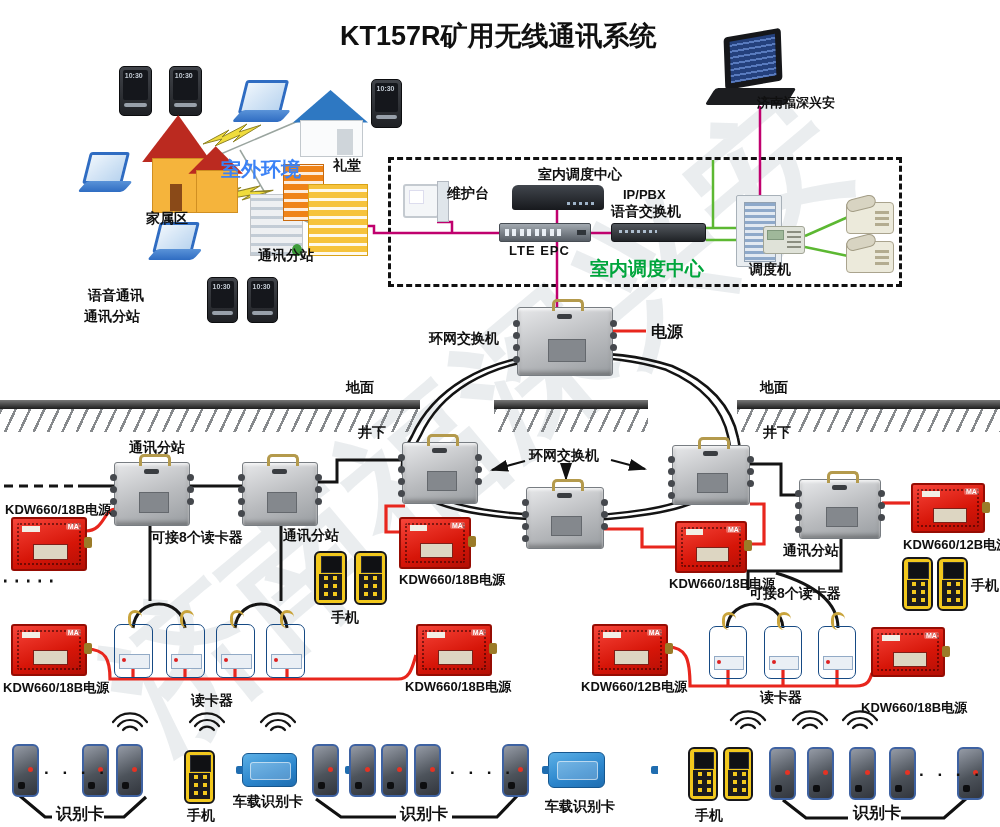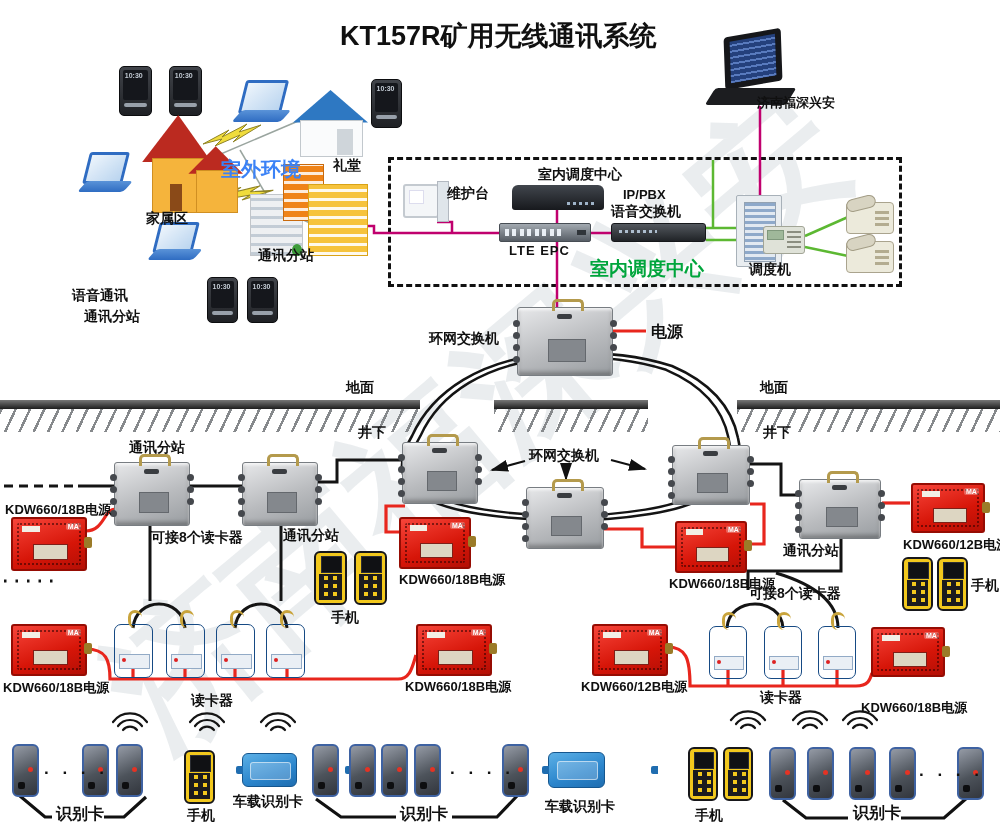--- a/index.html
+++ b/index.html
@@ -293,21 +293,21 @@
     <div class="tB"></div>
       <div class="tA"></div>
       <div class="tC"></div>
       <div class="tree"></div>
     </div>
 
   <div class="label" style="left:221px;top:157px;color:#3b82f6;font-size:20px;font-weight:bold">室外环境</div>
   <div class="label" style="left:333px;top:157px">礼堂</div>
   <div class="label" style="left:146px;top:210px">家属区</div>
   <div class="label" style="left:258px;top:247px">通讯分站</div>
-  <div class="label" style="left:72px;top:287px">语音通讯</div>
+  <div class="label" style="left:88px;top:287px">语音通讯</div>
   <div class="label" style="left:84px;top:308px">通讯分站</div>
 
   <div class="dev console" style="left:710px;top:33px;width:88px;height:72px">
     <div class="mon">
         <div class="mscr"></div>
       </div>
       <div class="base"></div>
     </div>
   <div class="label" style="left:757px;top:95px;font-size:13px">济南福深兴安</div>
 

